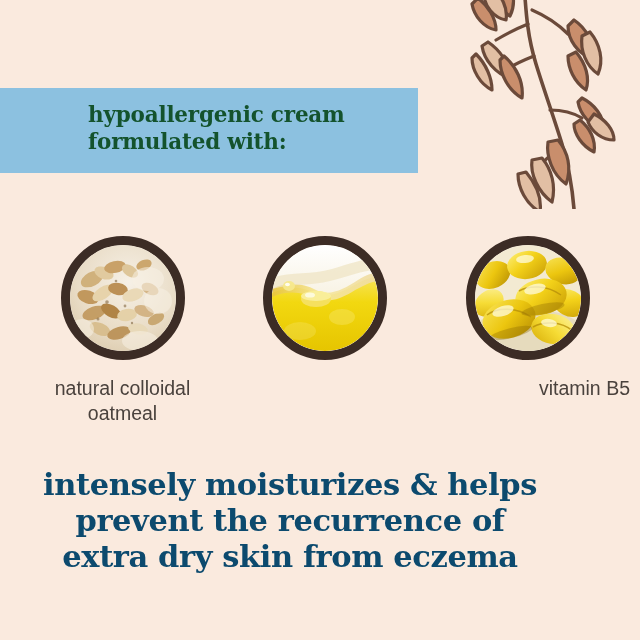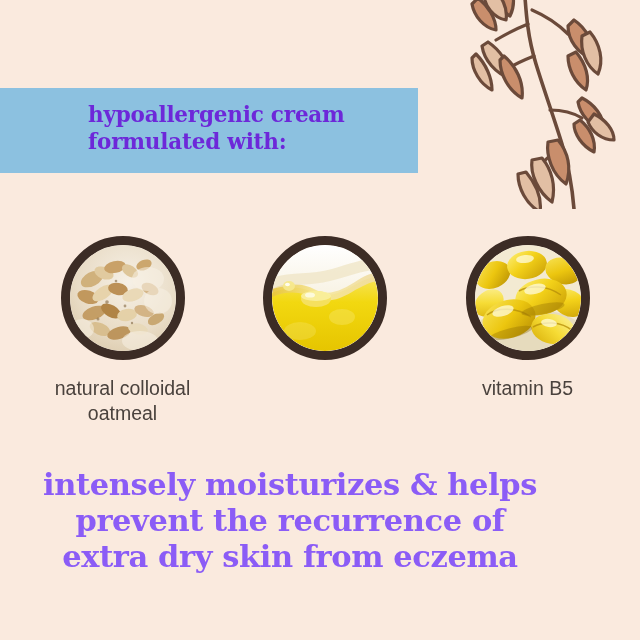--- a/index.html
+++ b/index.html
@@ -45,41 +45,41 @@
   #banner-text {
     position: absolute;
     left: 88px;
     top: 13px;
     width: 320px;
     font-family: "DejaVu Serif", serif;
     font-weight: bold;
     font-size: 21.5px;
     line-height: 27px;
     letter-spacing: -0.2px;
-    color: #6d28d9;
+    color: #14532d;
     white-space: pre-line;
   }
 
   
   #ingredients {
     position: absolute;
     left: 4px;
     top: 236px;
     width: 640px;
     height: 175px;
   }
   .ingredient {
     position: absolute;
     top: 0;
     width: 205px;
     text-align: center;
   }
   .ingredient.pos-0 { left: 16px; }
   .ingredient.pos-1 { left: 218px; }
-  .ingredient.pos-2 { left: 421px; }
+  .ingredient.pos-2 { left: 421px; text-align: right; }
 
   .circle-wrap {
     position: relative;
     width: 124px;
     height: 124px;
     margin: 0 auto;
     border-radius: 50%;
     border: 9px solid #3c2c25;
     box-sizing: border-box;
     overflow: hidden;
@@ -108,21 +108,21 @@
     position: absolute;
     left: 0;
     top: 466px;
     width: 580px;
     text-align: center;
     font-family: "DejaVu Serif", serif;
     font-weight: bold;
     font-size: 30.5px;
     line-height: 36px;
     letter-spacing: -0.4px;
-    color: #8b5cf6;
+    color: #0c4a6e;
     white-space: pre-line;
   }
 </style>
 </head>
 <body>
 
 <div id="canvas">
 
   <div id="oat-sprig">
     <svg viewBox="0 0 180 215" xmlns="http://www.w3.org/2000/svg">

